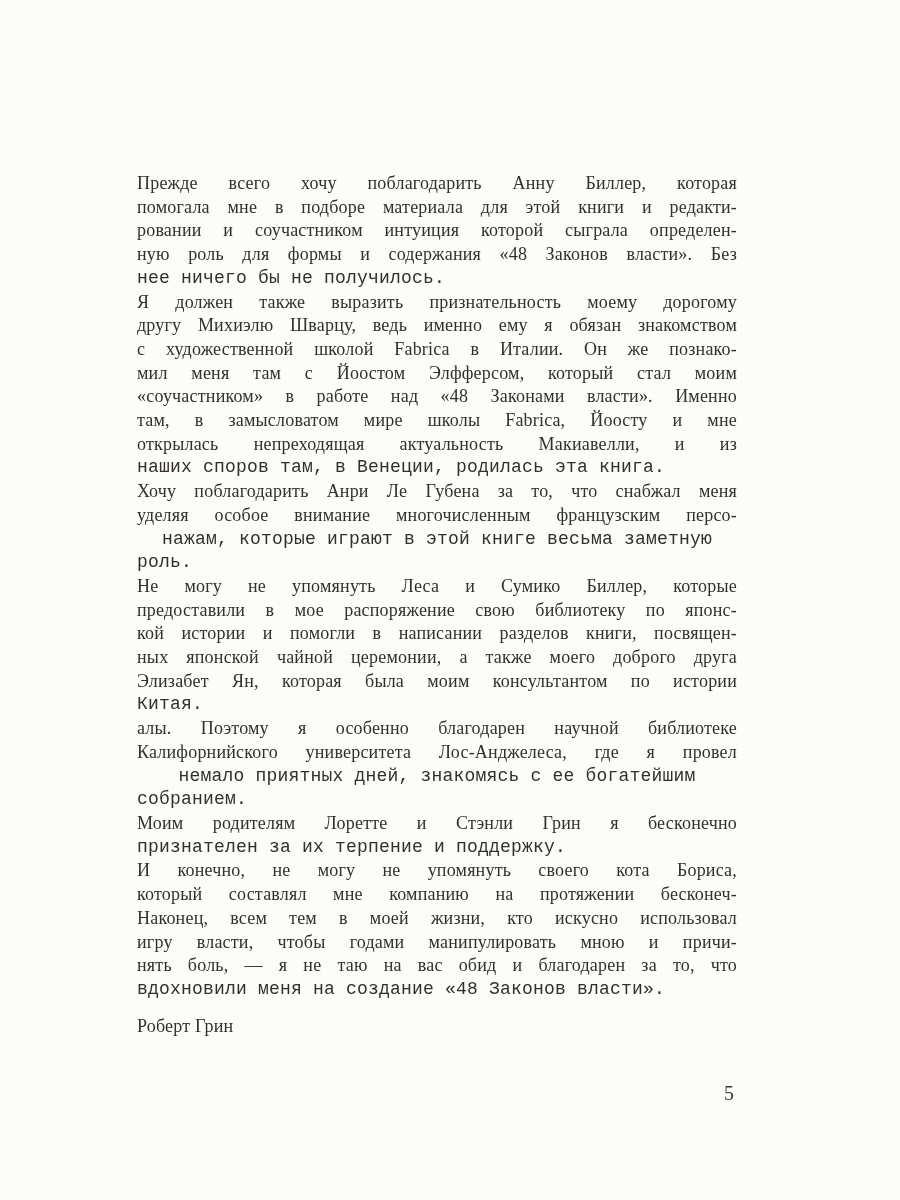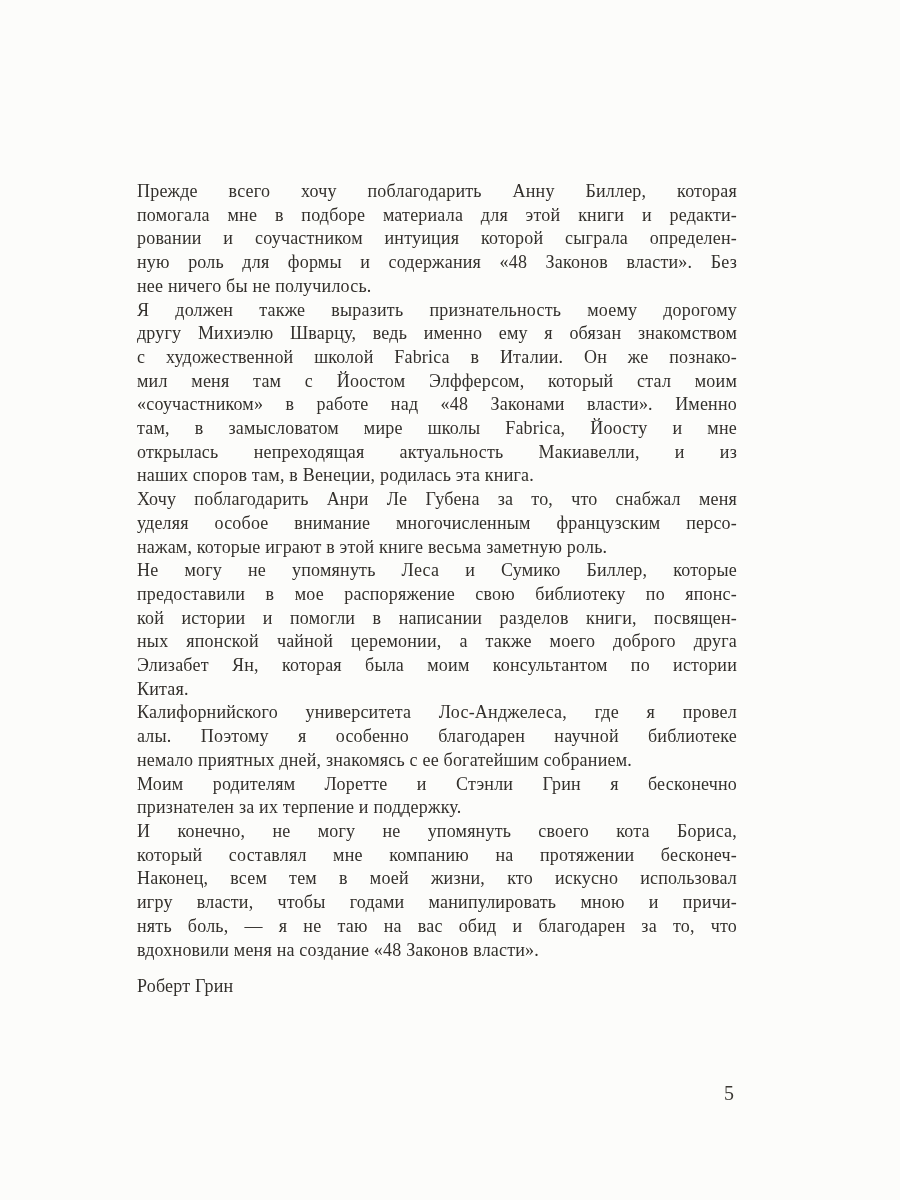--- a/index.html
+++ b/index.html
@@ -12,38 +12,39 @@
     width: 900px;
     height: 1200px;
     background: #fcfcfa;
     font-family: "Liberation Serif", "DejaVu Serif", serif;
     color: #33302c;
     overflow: hidden;
   }
   .text-block {
     position: absolute;
     left: 137px;
-    top: 180px;
+    top: 172px;
     width: 600px;
     font-size: 18px;
     line-height: 23.7px;
     letter-spacing: 0.2px;
   }
   .paragraph {
     margin: 0;
     padding: 0;
   }
   .line {
     text-align: justify;
     text-align-last: justify;
     white-space: normal;
   }
   .line.last {
     text-align: center;
     text-align-last: left;
+    font-family: Liberation Mono, monospace;
   }
   .signature {
     margin-top: 13px;
     padding-right: 70px;
     font-size: 18px;
   }
   .page-number {
     position: absolute;
     left: 137px;
     top: 1082px;
@@ -85,22 +86,22 @@
       </div>
       <div class="paragraph">
         <div class="line">Не могу не упомянуть Леса и Сумико Биллер, которые</div>
         <div class="line">предоставили в мое распоряжение свою библиотеку по японс-</div>
         <div class="line">кой истории и помогли в написании разделов книги, посвящен-</div>
         <div class="line">ных японской чайной церемонии, а также моего доброго друга</div>
         <div class="line">Элизабет Ян, которая была моим консультантом по истории</div>
         <div class="line last">Китая.</div>
       </div>
       <div class="paragraph">
+        <div class="line">алы. Поэтому я особенно благодарен научной библиотеке</div>
         <div class="line">Калифорнийского университета Лос-Анджелеса, где я провел</div>
-        <div class="line">алы. Поэтому я особенно благодарен научной библиотеке</div>
         <div class="line last">немало приятных дней, знакомясь с ее богатейшим собранием.</div>
       </div>
       <div class="paragraph">
         <div class="line">Моим родителям Лоретте и Стэнли Грин я бесконечно</div>
         <div class="line last">признателен за их терпение и поддержку.</div>
       </div>
       <div class="paragraph">
         <div class="line">И конечно, не могу не упомянуть своего кота Бориса,</div>
         <div class="line">который составлял мне компанию на протяжении бесконеч-</div>
       </div>

